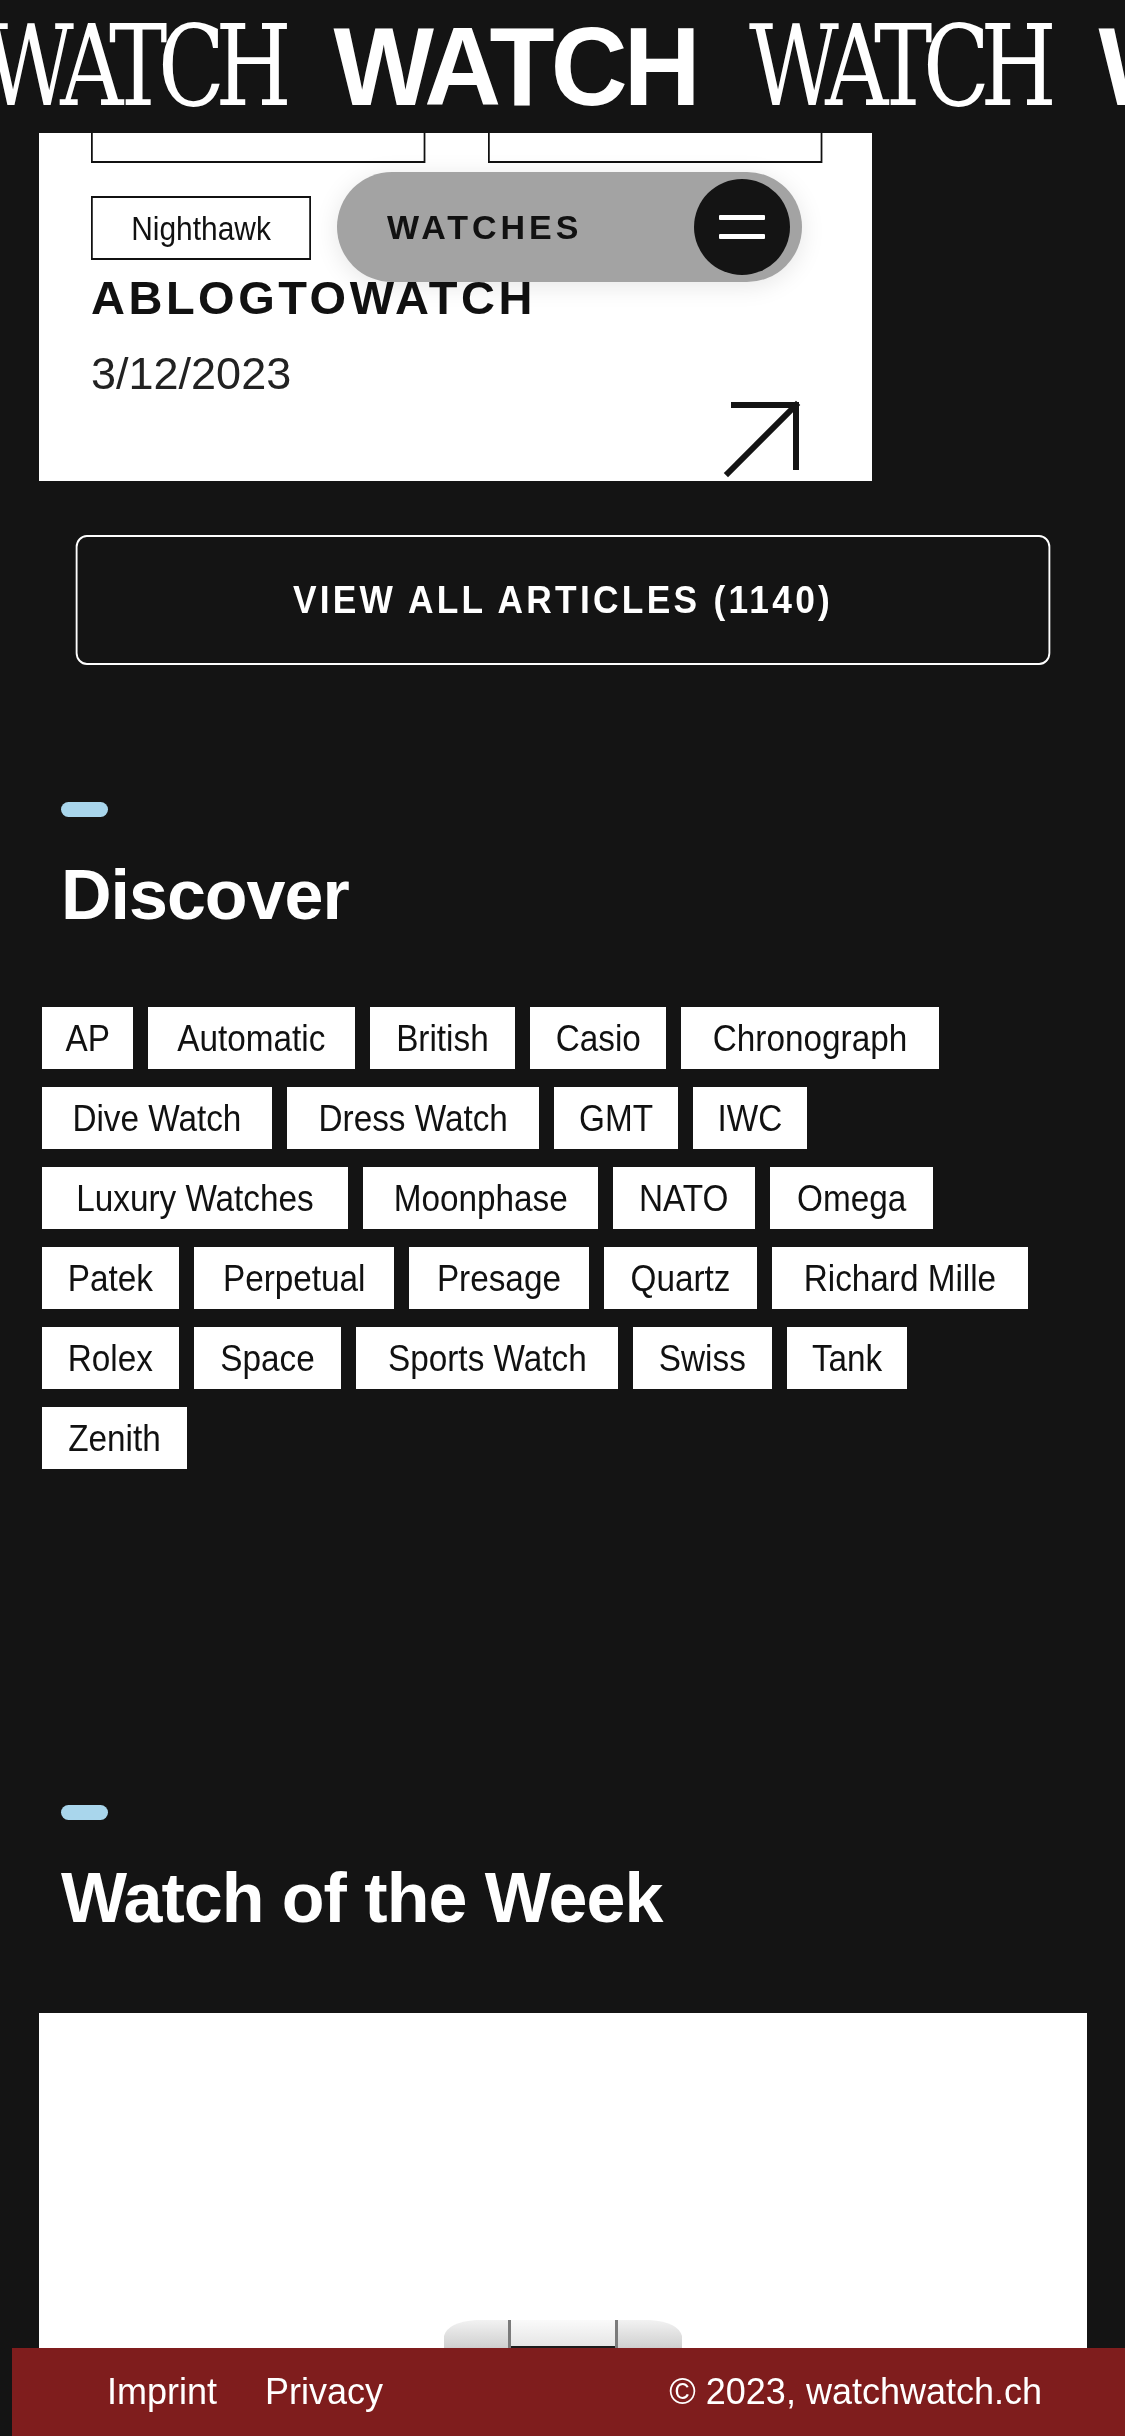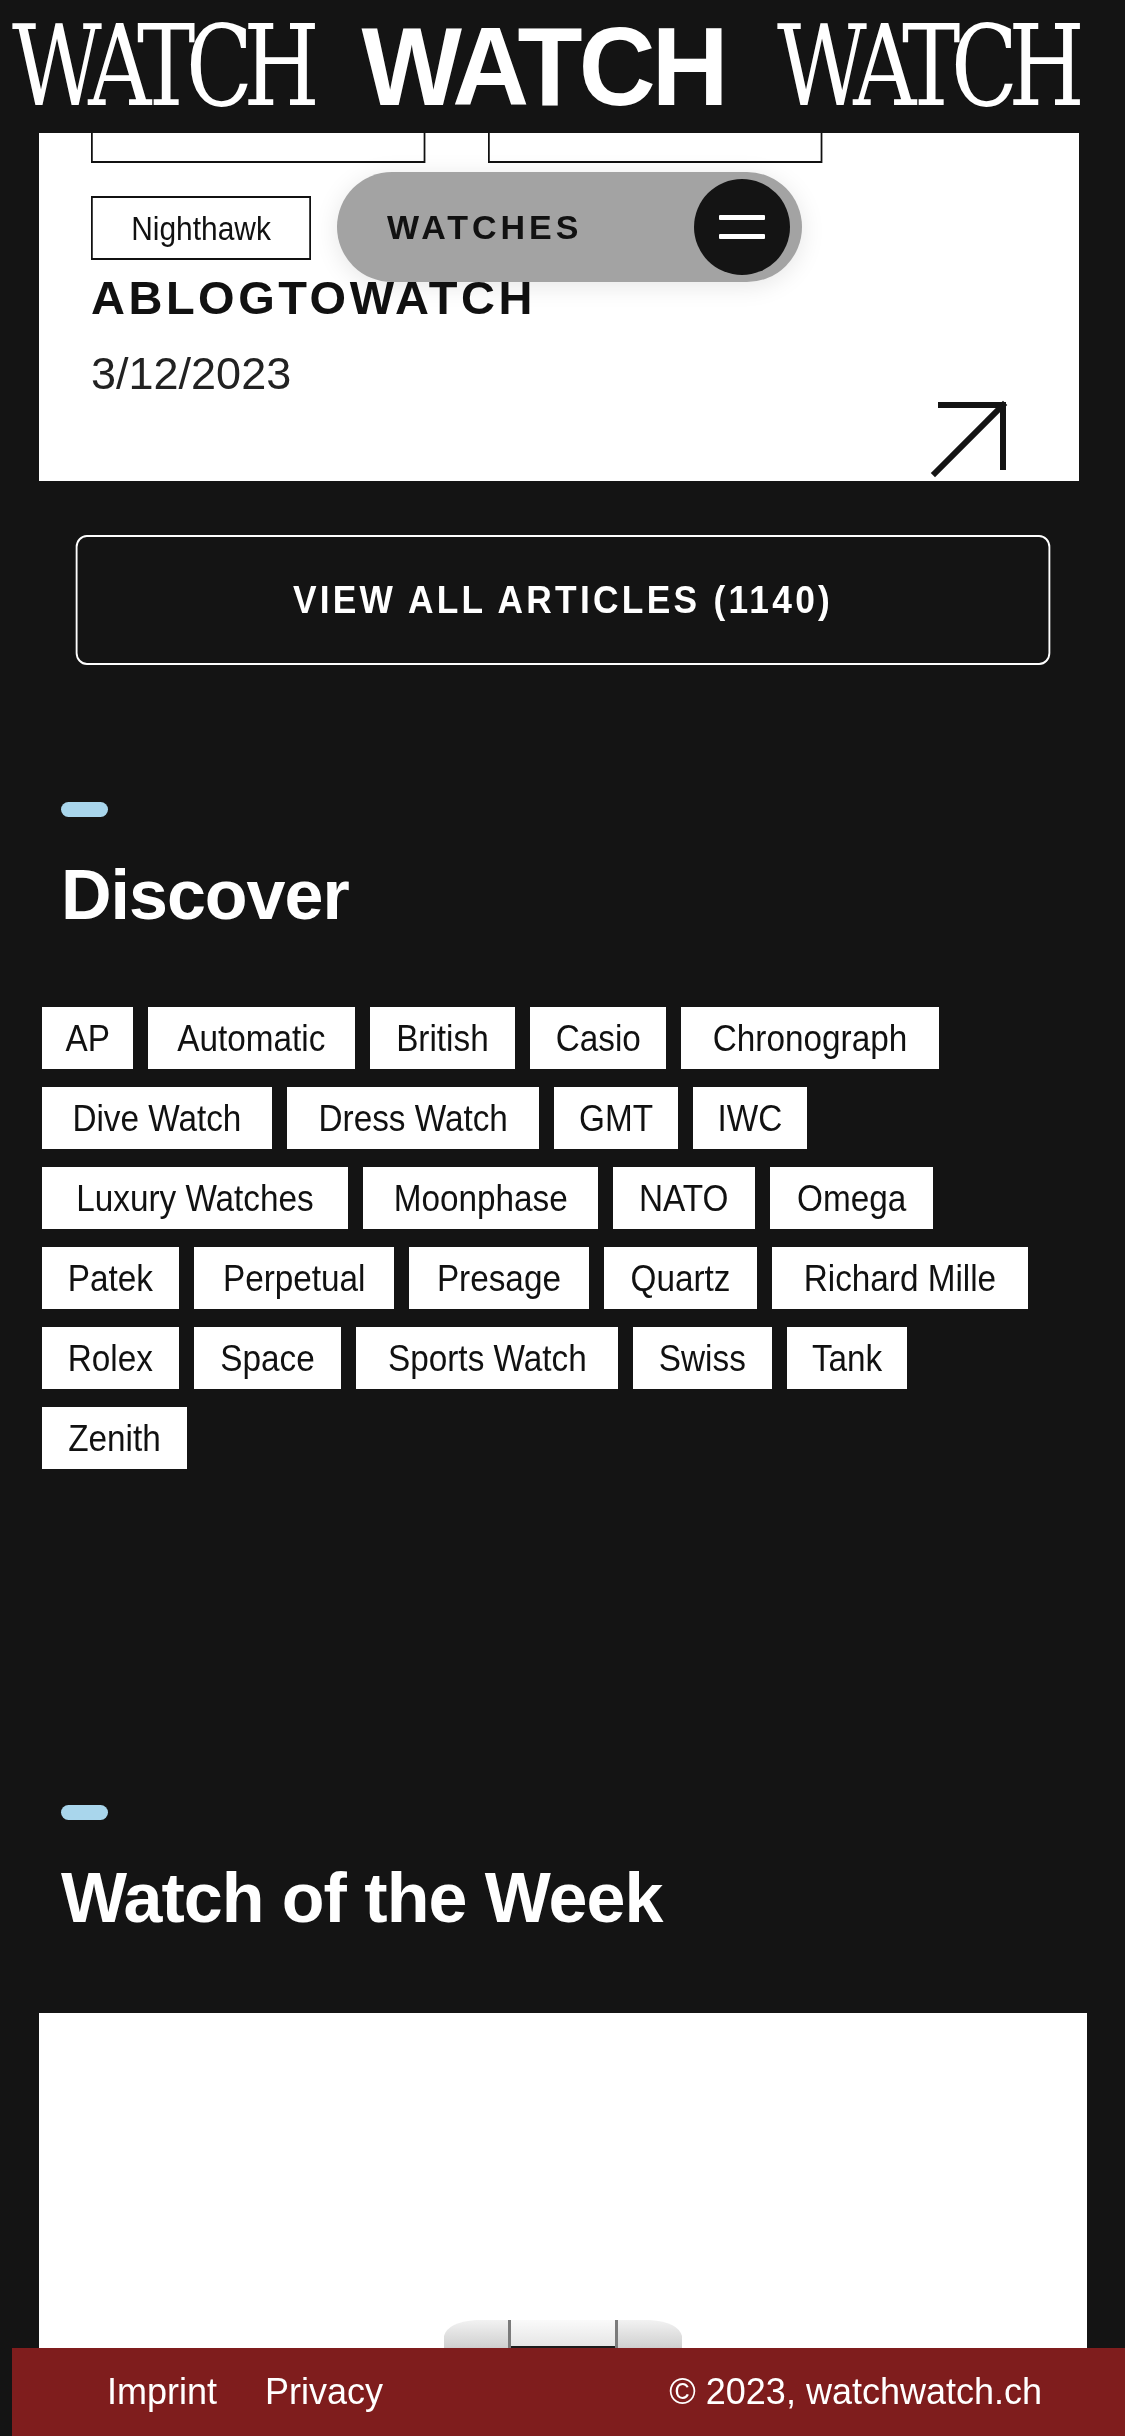--- a/index.html
+++ b/index.html
@@ -8,42 +8,42 @@
     background:#141414;
     font-family:"Liberation Sans", sans-serif;
     overflow:hidden;
   }
   body { position:relative; }
 
   
   .marquee {
     position:absolute; top:0; left:0; width:1125px; height:133px;
     background:#141414; overflow:hidden;
-    display:flex; align-items:center;padding-left:28px;
+    display:flex; align-items:center;
   }
   .marquee-track {
     display:flex; align-items:baseline; white-space:nowrap;
     margin-left:-58px;
   }
   .mq-word {
     font-size:112px; line-height:0.86; color:#ffffff;
     font-weight:700; letter-spacing:-4px;
     font-family:"Liberation Sans", sans-serif;
     transform:scaleX(0.95);
   }
   .mq-word.serif {
     font-family:"DejaVu Serif", serif;
     font-weight:400; letter-spacing:-12px;
     transform:scaleX(0.78);
   }
 
   
   .article-card {
     position:absolute; left:39px; top:133px;
-    width:1040px; height:348px;
+    width:833px; height:348px;
     background:#ffffff;
     padding:0;
     overflow:hidden;
   }
   .tag-row {
     position:absolute; display:flex; gap:17px;
   }
   .tag-row.row-top { left:52px; top:-34px; }
   .tag-row.row-second { left:52px; top:63px; }
   .mini-tag {

